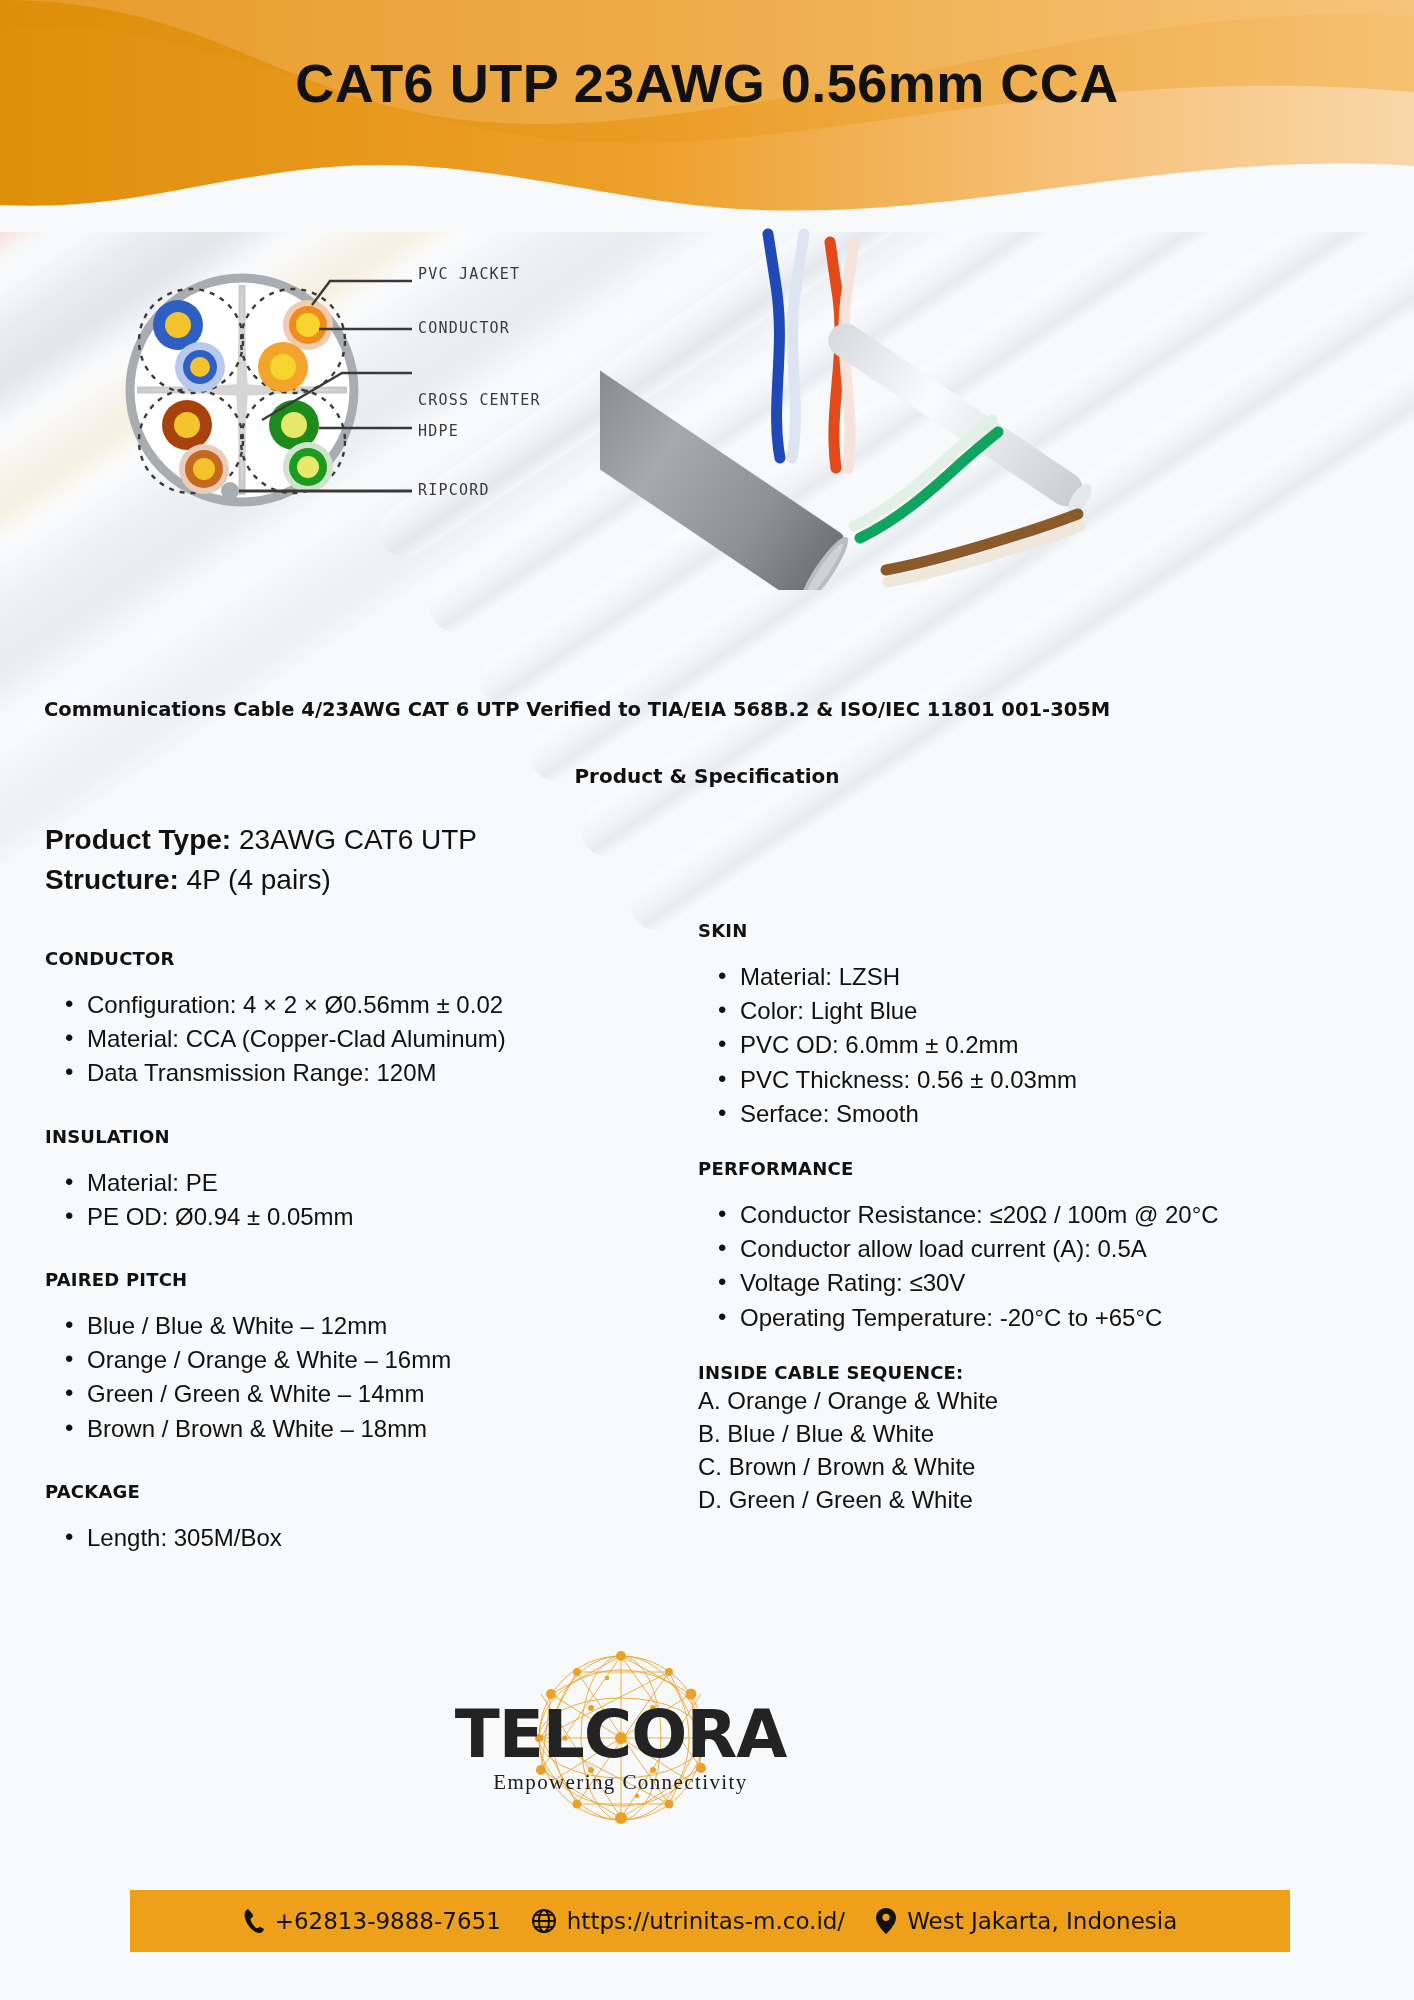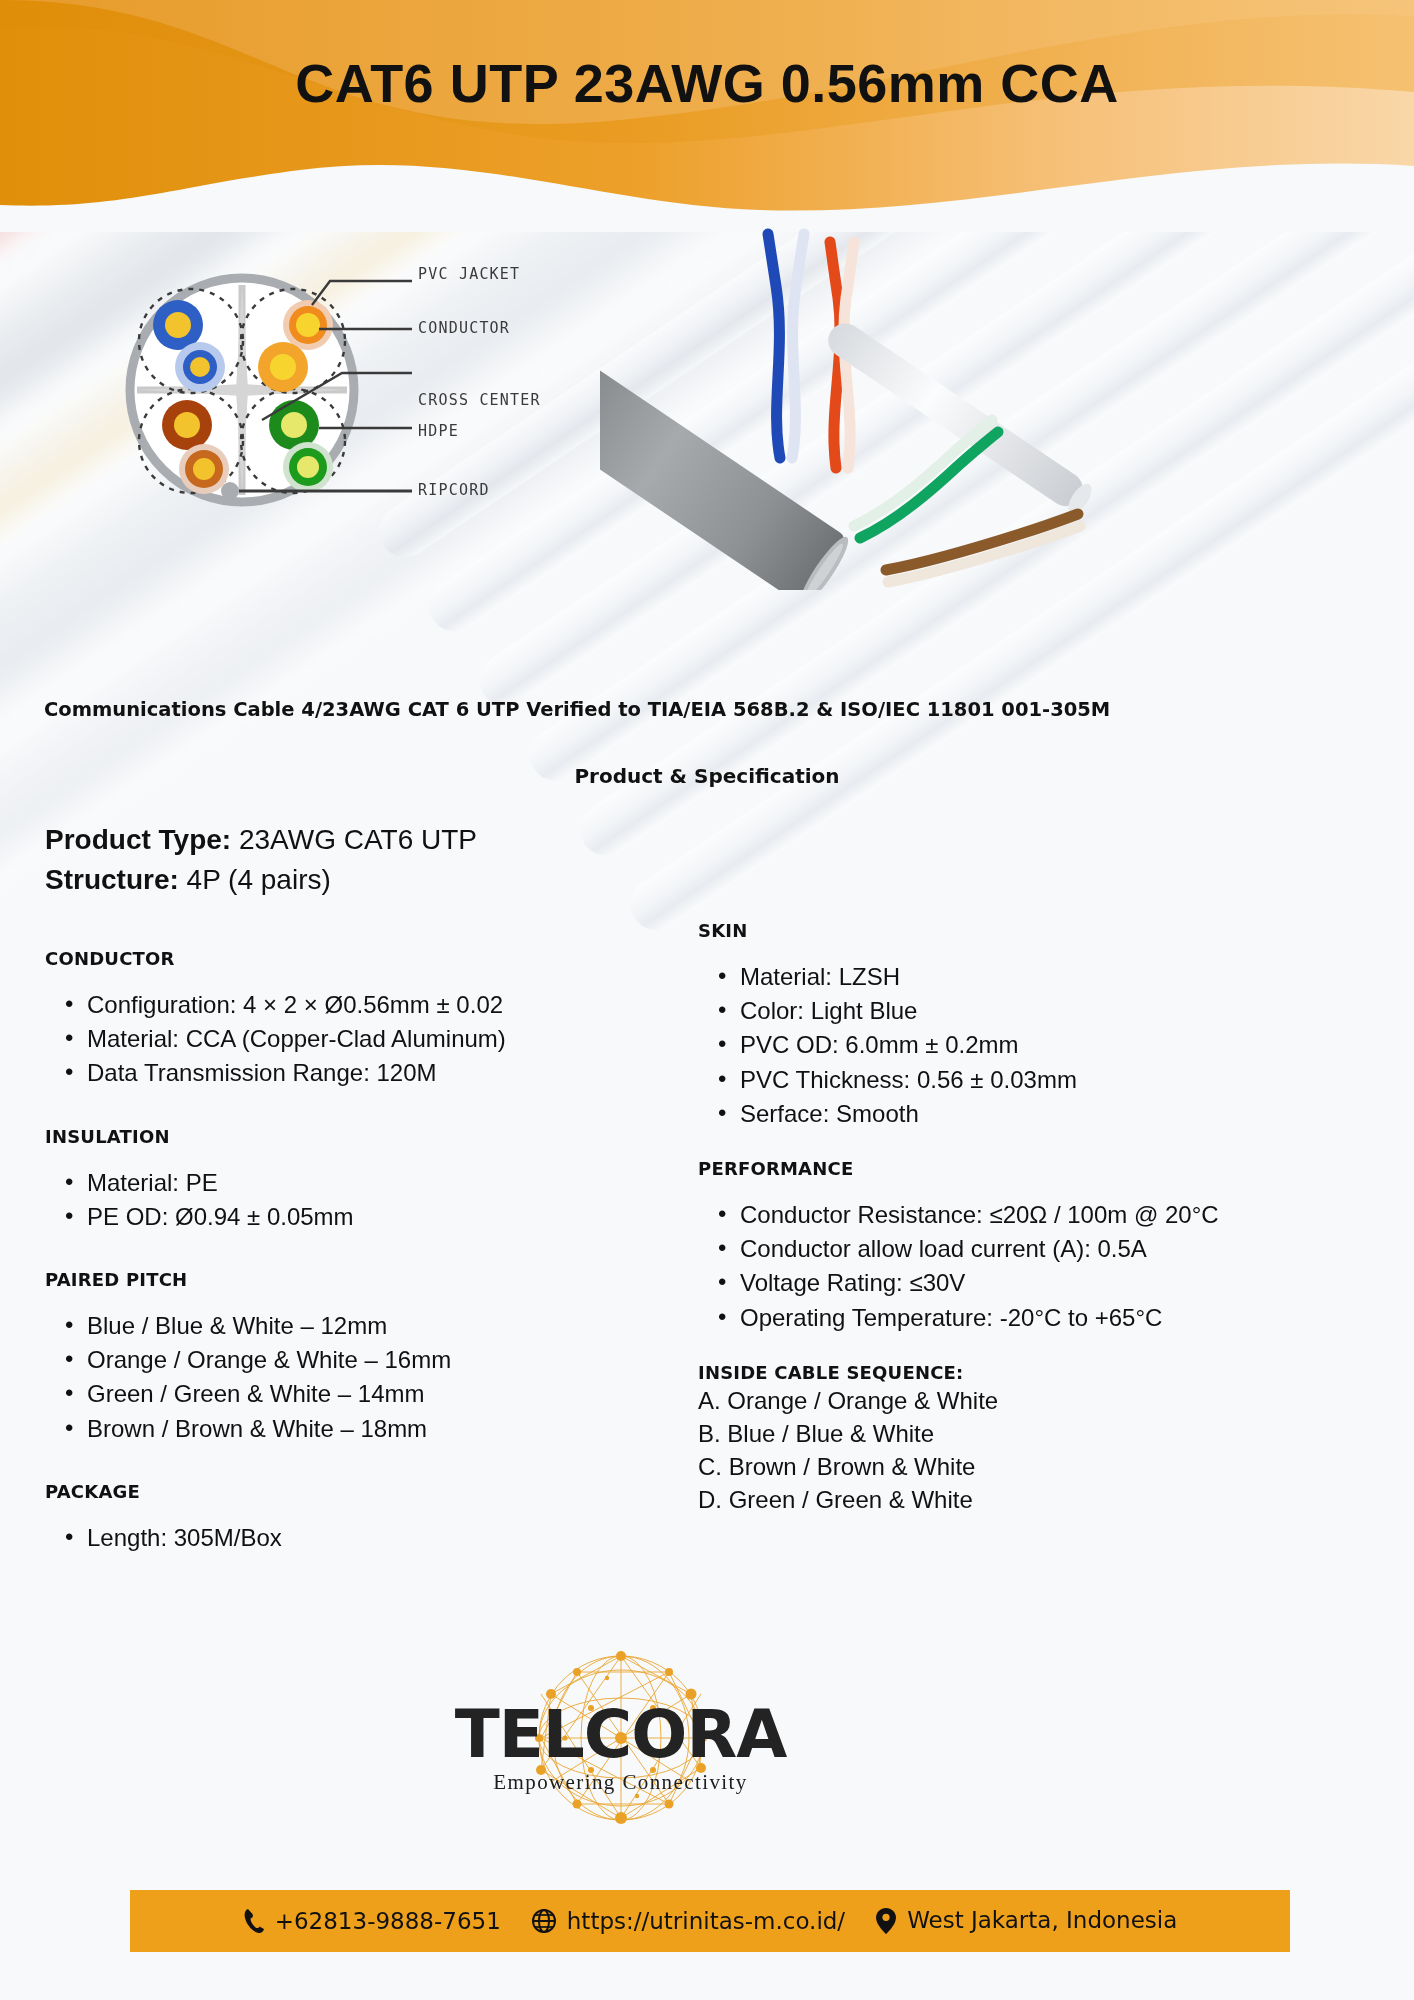--- a/index.html
+++ b/index.html
@@ -98,21 +98,21 @@
     font-size:21px; color:#1d1d1d; letter-spacing:1.4px;
     font-family:"Liberation Serif", serif;
   }
 
   
   .footer {
     position:absolute; left:130px; top:1890px; width:1160px; height:62px;
     background:#efa01b; z-index:5;
     display:flex; align-items:center; justify-content:center; gap:30px;
   }
-  .fitem { display:flex; align-items:flex-start; gap:10px;
+  .fitem { display:flex; align-items:center; gap:10px;
            font-size:23px; color:#111; font-family:"DejaVu Sans", sans-serif; }
   .fitem svg { display:block; }
 </style>
 </head>
 <body>
 
 <div class="bg-cables">
 
   <div class="bg-band" style="top:560px;  background:linear-gradient(180deg,#ffffff,#f2d7d7,#f7caca,#ffffff); height:70px;"></div>
   <div class="bg-band" style="top:660px;  background:linear-gradient(180deg,#ffffff,#e3e6ea,#cfd4db,#ffffff); height:130px;"></div>

